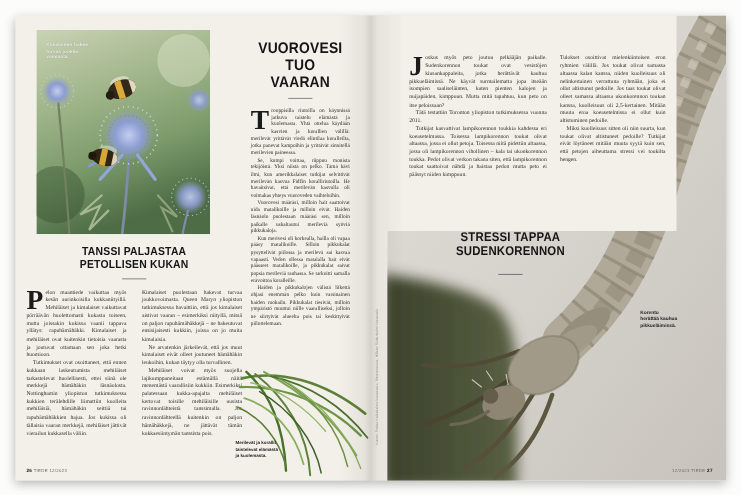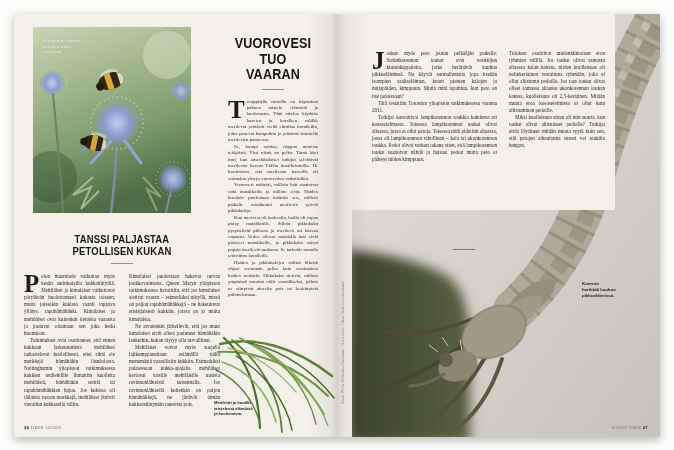--- a/index.html
+++ b/index.html
@@ -35,21 +35,21 @@
   .bodytext{font-family:"Liberation Serif","DejaVu Serif",serif;color:#2e2c29;
             text-align:justify;}
   .bodytext p{margin:0;text-indent:6px;}
   .bodytext p.pfirst{text-indent:0;}
   .sz-a{font-size:5.1px;line-height:7.1px;}
   .sz-b{font-size:4.8px;line-height:6.45px;}
   .dropcap{float:left;font-family:"Liberation Serif",serif;font-weight:700;
            font-size:25px;line-height:20px;padding:1px 2px 0 0;color:#1b1b1b;}
 
   
-  .left-lower{position:absolute;left:10px;top:220px;width:196px;}
+  .left-lower{position:absolute;left:10px;top:210px;width:196px;}
   .left-cols{display:flex;gap:14px;margin-top:2px;}
   .left-cols .col{width:91px;}
   .col-mid{position:absolute;left:214px;top:22px;width:90px;}
   .col-mid .bodytext{margin-top:2px;}
   .seaweed-cap{position:absolute;left:200px;top:386px;width:40px;font-size:4.1px;
         line-height:5.5px;font-weight:700;color:#1e1e1e;white-space:pre-line;}
 
   
   .stress-panel{position:absolute;left:15px;top:0;width:263px;height:196px;background:#f3f0ea;}
   .stress-col1{position:absolute;left:20px;top:36px;width:125px;}
@@ -241,20 +241,24 @@
         <p class="pfirst"><span class="dropcap">J</span><span>oskus myös peto joutuu pelkääjän paikalle. Sudenkorennon toukat ovat vesistöjen kiusankappaleita, jotka herättävät kauhua pikkueläimissä. Ne käyvät surmailematta jopa itseään isompien saaliseläinten, kuten pienten kalojen ja nuijapäiden, kimppuun. Mutta mitä tapahtuu, kun peto on itse peloissaan?</span></p>
         <p>Tätä testattiin Toronton yliopiston tutkimuksessa vuonna 2011.</p>
         <p>Tutkijat kasvattivat lampikorennon toukkia kahdessa eri koeasetelmassa. Toisessa lampikorennon toukat olivat altaassa, jossa ei ollut petoja. Toisessa niitä pidettiin altaassa, jossa oli lampikorennon vihollinen – kala tai ukonkorennon toukka. Pedot olivat verkon takana siten, että lampikorennon toukat saattoivat nähdä ja haistaa pedon mutta peto ei päässyt niiden kimppuun.</p>
       </div>
       <div class="stress-col2 bodytext sz-a">
         <p class="pfirst">Tulokset osoittivat mielenkiintoisen eron ryhmien välillä. Jos toukat olivat samassa altaassa kalan kanssa, niiden kuolleisuus oli nelinkertainen verrattuna ryhmään, joka ei ollut altistunut pedoille. Jos taas toukat olivat olleet samassa altaassa ukonkorennon toukan kanssa, kuolleisuus oli 2,5-kertainen. Mitään muuta eroa koeasetelmissa ei ollut kuin altistuminen pedoille.</p>
         <p>Miksi kuolleisuus sitten oli niin suurta, kun toukat olivat altistuneet pedoille? Tutkijat eivät löytäneet mitään muuta syytä kuin sen, että petojen aiheuttama stressi vei toukilta hengen.</p>
       </div>
     </div>
 
+    <div class="stress-head-wrap">
+      <h2 class="headline h-stress">STRESSI TAPPAA
+SUDENKORENNON</h2>
+    </div>
     <div class="stress-rule"></div>
 
     <div class="dragonfly-cap">Korento
 herättää kauhua
 pikkueläimissä.</div>
 
     <div class="credits">Kuvat: Pekka Keltahalme/Vastavalo, Shutterstock, Håkan Söderholm/Vastavalo</div>
 
     <div class="folio folio-right">
       <span>12/2023 TIEDE</span>

